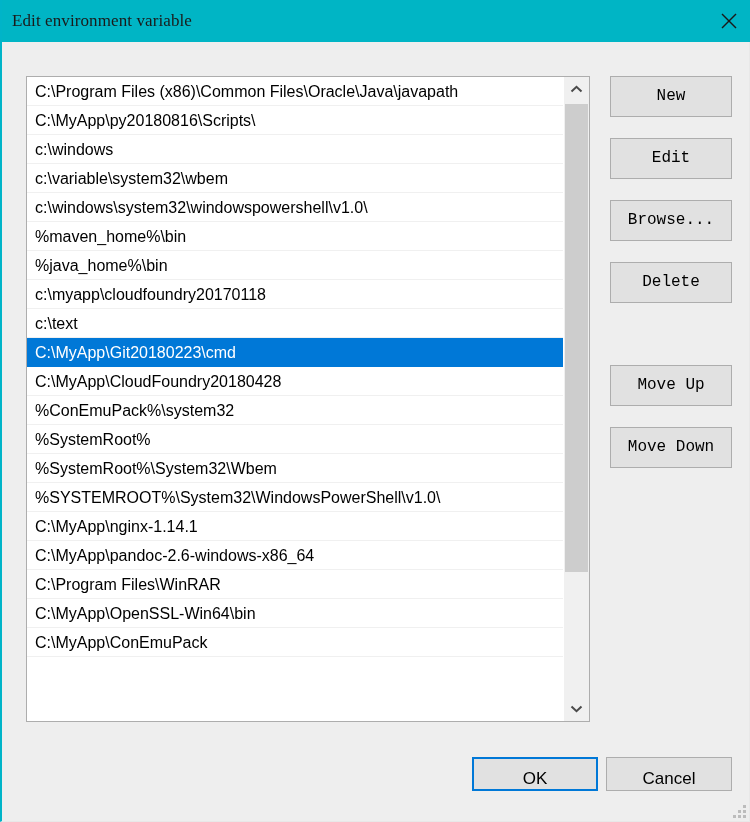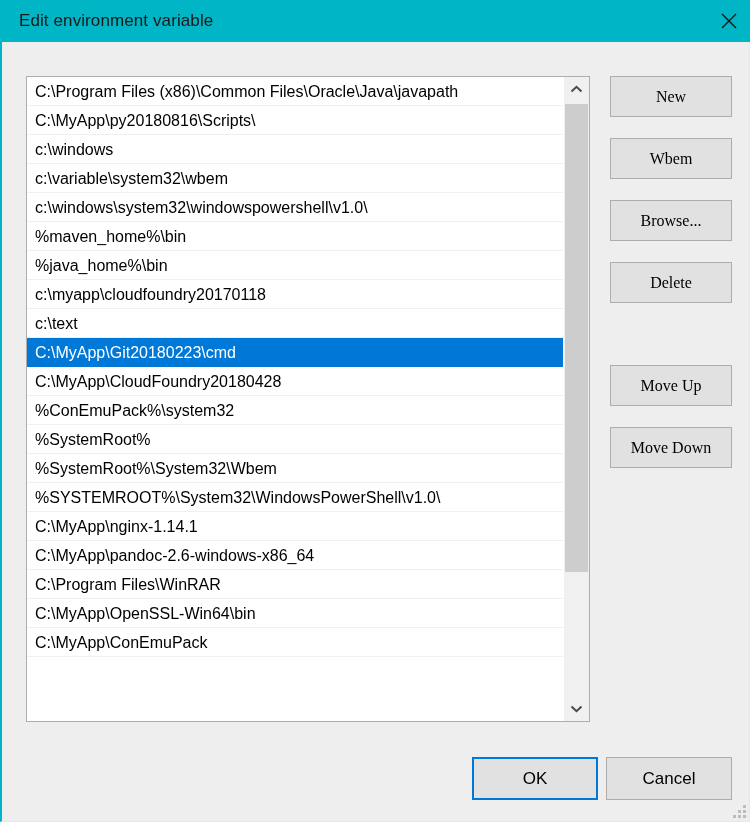--- a/index.html
+++ b/index.html
@@ -34,24 +34,24 @@
     position: absolute;
     left: 0; top: 0;
     width: 750px;
     height: 42px;
     background: #00b5c5;
     display: flex;
     align-items: center;
     justify-content: space-between;
   }
   #title-text {
-    margin-left: 17px;
+    margin-left: 10px;
     font-size: 17px;
     color: #1a1a1a;
-    font-family: Liberation Sans, sans-serif;
+    font-family: Liberation Serif, serif;
     letter-spacing: 0.1px;
     white-space: nowrap;
   }
   #close-button {
     width: 46px;
     height: 42px;
     display: flex;
     align-items: center;
     justify-content: center;
     cursor: default;
@@ -135,21 +135,21 @@
     top: 76px;
     width: 122px;
   }
   .btn {
     display: block;
     width: 122px;
     height: 41px;
     box-sizing: border-box;
     background: #e1e1e1;
     border: 1px solid #adadad;
-    font-family: Liberation Serif, serif;
+    font-family: Liberation Mono, monospace;
     font-size: 16px;
     color: #000000;
     text-align: center;
     line-height: 39px;
     cursor: default;
     padding: 0;
   }
   .gap-sm { height: 21px; }
   .gap-lg { height: 31px; }
 
@@ -157,21 +157,21 @@
   #bottom-buttons {
     position: absolute;
     left: 470px;
     top: 757px;
     width: 260px;
     display: flex;
     justify-content: space-between;
   }
   .btn-bottom {
     width: 126px;
-    height: 43px;
+    height: 34px;
     box-sizing: border-box;
     background: #e1e1e1;
     border: 1px solid #adadad;
     font-family: "Liberation Sans", sans-serif;
     font-size: 17px;
     color: #000000;
     text-align: center;
     line-height: 41px;
     cursor: default;
     padding: 0;
@@ -252,21 +252,21 @@
             <polyline points="1.5,2.5 6.5,7.2 11.5,2.5" fill="none" stroke="#4a4a4a" stroke-width="2"></polyline>
           </svg>
         </span>
       </div>
     </div>
   </div>
 
   <div id="side-buttons">
     <button class="btn">New</button>
     <div class="gap-sm"></div>
-    <button class="btn">Wbem</button>
+    <button class="btn">Edit</button>
     <div class="gap-sm"></div>
     <button class="btn">Browse...</button>
     <div class="gap-sm"></div>
     <button class="btn">Delete</button>
     <div class="gap-lg"></div>
     <div class="gap-lg"></div>
     <button class="btn">Move Up</button>
     <div class="gap-sm"></div>
     <button class="btn">Move Down</button>
     <div class="gap-lg"></div>

